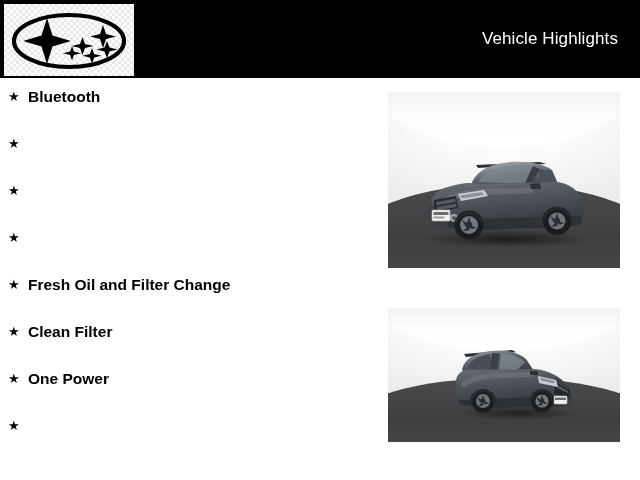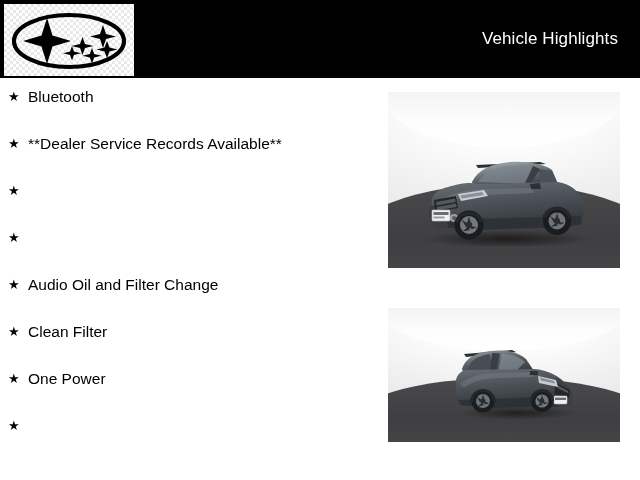--- a/index.html
+++ b/index.html
@@ -79,20 +79,21 @@
   .highlight-bullet {
     position: absolute;
     left: 8px;
     top: 0px;
     font-size: 13px;
     line-height: 22px;
     color: #000000;
   }
   .highlight-label {
     display: block;
+    font-weight: bold;
   }
 
   
   .vehicle-photo {
     position: absolute;
     left: 388px;
     width: 232px;
     overflow: hidden;
     background: #f2f2f2;
   }
@@ -166,31 +167,30 @@
   <div id="header-title">Vehicle Highlights</div>
 </div>
 
 <ul id="highlights-list">
   <li class="highlight-item">
     <span class="highlight-bullet">★</span>
     <span class="highlight-label">Bluetooth</span>
   </li>
   <li class="highlight-item">
     <span class="highlight-bullet">★</span>
-    <span class="highlight-label">**Dealer Service Records Available**</span>
-  </li>
-  <li class="highlight-item">
-    <span class="highlight-bullet">★</span>
-  </li>
-  <li class="highlight-item">
-    <span class="highlight-bullet">★</span>
-  </li>
-  <li class="highlight-item">
-    <span class="highlight-bullet">★</span>
-    <span class="highlight-label">Audio Oil and Filter Change</span>
+  </li>
+  <li class="highlight-item">
+    <span class="highlight-bullet">★</span>
+  </li>
+  <li class="highlight-item">
+    <span class="highlight-bullet">★</span>
+  </li>
+  <li class="highlight-item">
+    <span class="highlight-bullet">★</span>
+    <span class="highlight-label">Fresh Oil and Filter Change</span>
   </li>
   <li class="highlight-item">
     <span class="highlight-bullet">★</span>
     <span class="highlight-label">Clean Filter</span>
   </li>
   <li class="highlight-item">
     <span class="highlight-bullet">★</span>
     <span class="highlight-label">One Power</span>
   </li>
   <li class="highlight-item">

